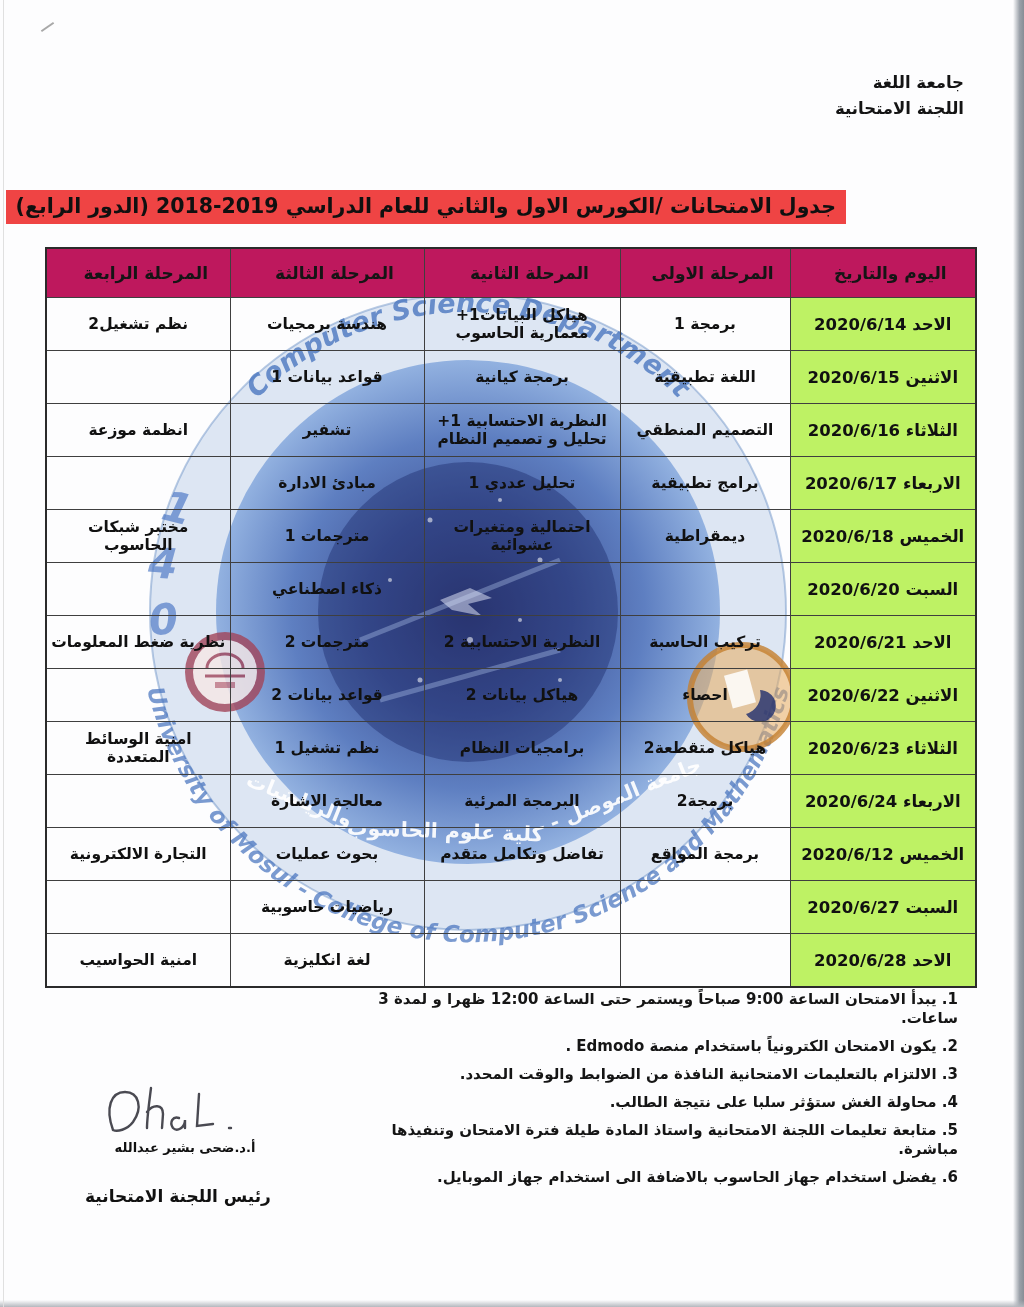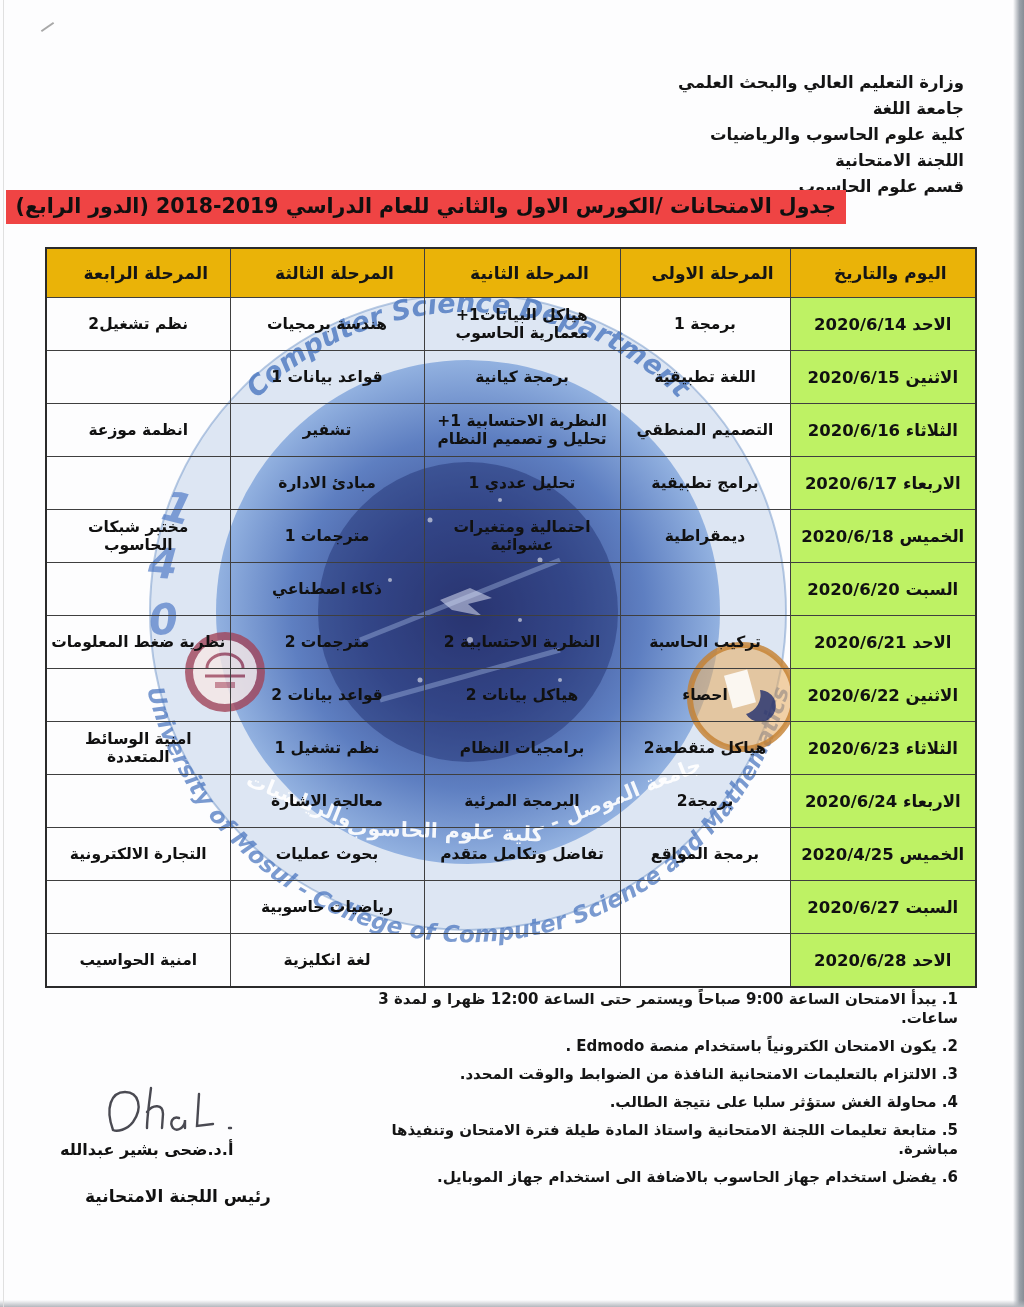--- a/index.html
+++ b/index.html
@@ -25,34 +25,34 @@
 
   
   #watermark{position:absolute;left:0;top:0;width:1024px;height:1307px;z-index:1;pointer-events:none;}
 
   
   table.exam{position:absolute;left:45px;top:247px;width:930px;z-index:2;
     border-collapse:collapse;table-layout:fixed;direction:rtl;}
   table.exam th, table.exam td{border:1px solid #3f3f3f;text-align:center;vertical-align:middle;
     font-weight:bold;padding:2px 4px;white-space:pre-line;}
   table.exam{border:2px solid #2b2b2b;}
-  table.exam th{height:44px;background:#eab308;font-size:17px;color:#151515;padding-left:19px;}
+  table.exam th{height:44px;background:#be185d;font-size:17px;color:#151515;padding-left:19px;}
   table.exam td{height:48px;font-size:15.5px;color:#111;background:transparent;}
   table.exam td.date{background:#bef264;font-size:16.5px;}
 
   
   .notes{position:absolute;top:964px;right:56px;width:620px;direction:rtl;text-align:right;
     font-size:15px;font-weight:bold;color:#151515;}
   .notes .heading{margin-bottom:8px;font-size:15.5px;}
   .notes .note-item{margin-bottom:9px;padding-right:10px;line-height:19px;}
 
   
   .sig-script{position:absolute;left:95px;top:1078px;z-index:2;}
-  .sig-name{position:absolute;left:60px;top:1140px;width:230px;text-align:left;direction:rtl;
-    font-size:16px;font-weight:bold;}
+  .sig-name{position:absolute;left:70px;top:1140px;width:230px;text-align:center;direction:rtl;
+    font-size:13px;font-weight:bold;}
   .sig-role{position:absolute;left:58px;top:1186px;width:240px;text-align:center;direction:rtl;
     font-size:17px;font-weight:bold;}
 </style>
 </head>
 <body>
 
 <div id="page">
 
   <div class="edge-right"></div>
   <div class="edge-bottom"></div>
@@ -119,25 +119,22 @@
     </g>
 
     <g>
       <circle cx="742" cy="697" r="52" fill="rgba(232,172,92,0.55)" stroke="rgba(196,128,48,0.8)" stroke-width="6"></circle>
       <rect x="728" y="672" width="24" height="34" transform="rotate(-15 740 689)" fill="rgba(255,255,255,0.85)"></rect>
       <path d="M 760,690 a 16,16 0 1 1 -14,24 a 20,20 0 0 0 14,-24 z" fill="rgba(30,45,110,0.8)"></path>
     </g>
   </svg>
 
   <div class="letterhead">
-    <div>وزارة التعليم العالي والبحث العلمي</div>
     <div>جامعة اللغة</div>
-    <div>كلية علوم الحاسوب والرياضيات</div>
     <div>اللجنة الامتحانية</div>
-    <div>قسم علوم الحاسوب</div>
   </div>
 
   <div class="doc-title">جدول الامتحانات /الكورس الاول والثاني  للعام الدراسي 2019-2018 (الدور الرابع)</div>
 
   <table class="exam">
     <colgroup>
       <col style="width:186px">
         <col style="width:170px">
         <col style="width:196px">
       <col style="width:194px">
@@ -221,21 +218,21 @@
         <td>امنية الوسائط المتعددة</td>
       </tr>
       <tr>
         <td class="date">الاربعاء 2020/6/24</td>
         <td>برمجة2</td>
         <td>البرمجة المرئية</td>
         <td>معالجة الاشارة</td>
         <td></td>
       </tr>
       <tr>
-        <td class="date">الخميس 2020/4/25</td>
+        <td class="date">الخميس 2020/6/12</td>
         <td>برمجة المواقع</td>
         <td>تفاضل وتكامل متقدم</td>
         <td>بحوث عمليات</td>
         <td>التجارة الالكترونية</td>
       </tr>
       <tr>
         <td class="date">السبت 2020/6/27</td>
         <td></td>
         <td></td>
         <td>رياضيات حاسوبية</td>

